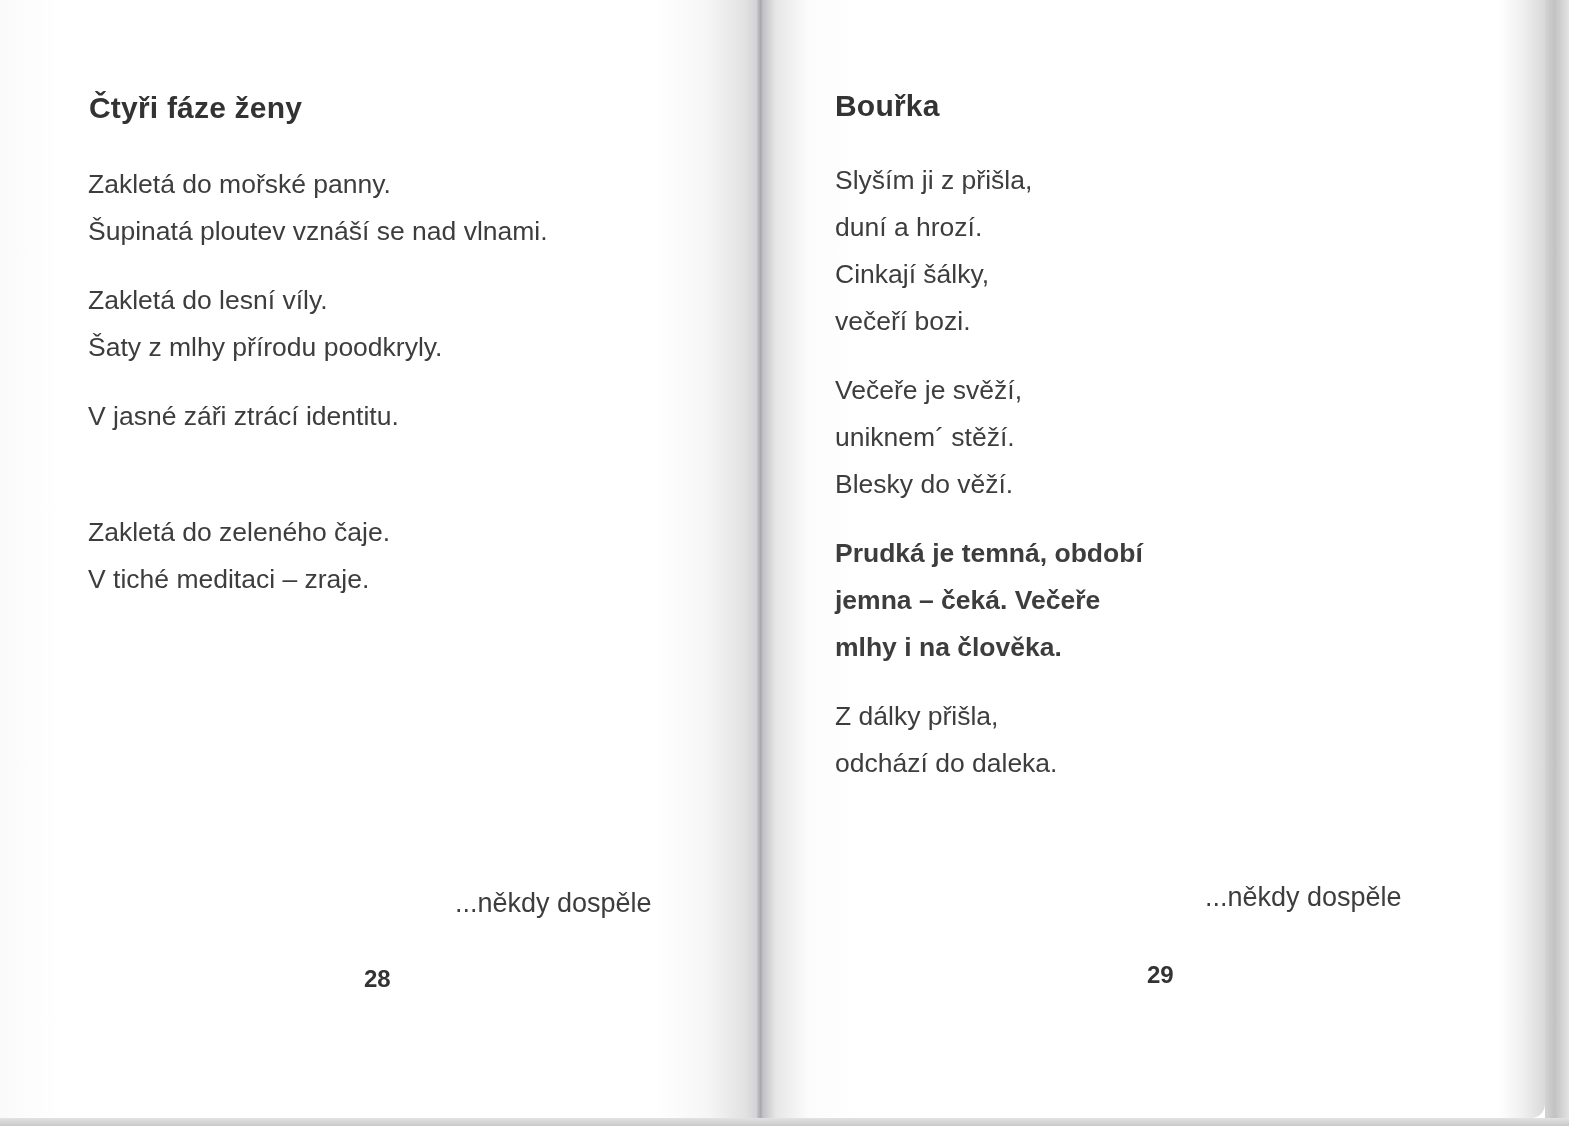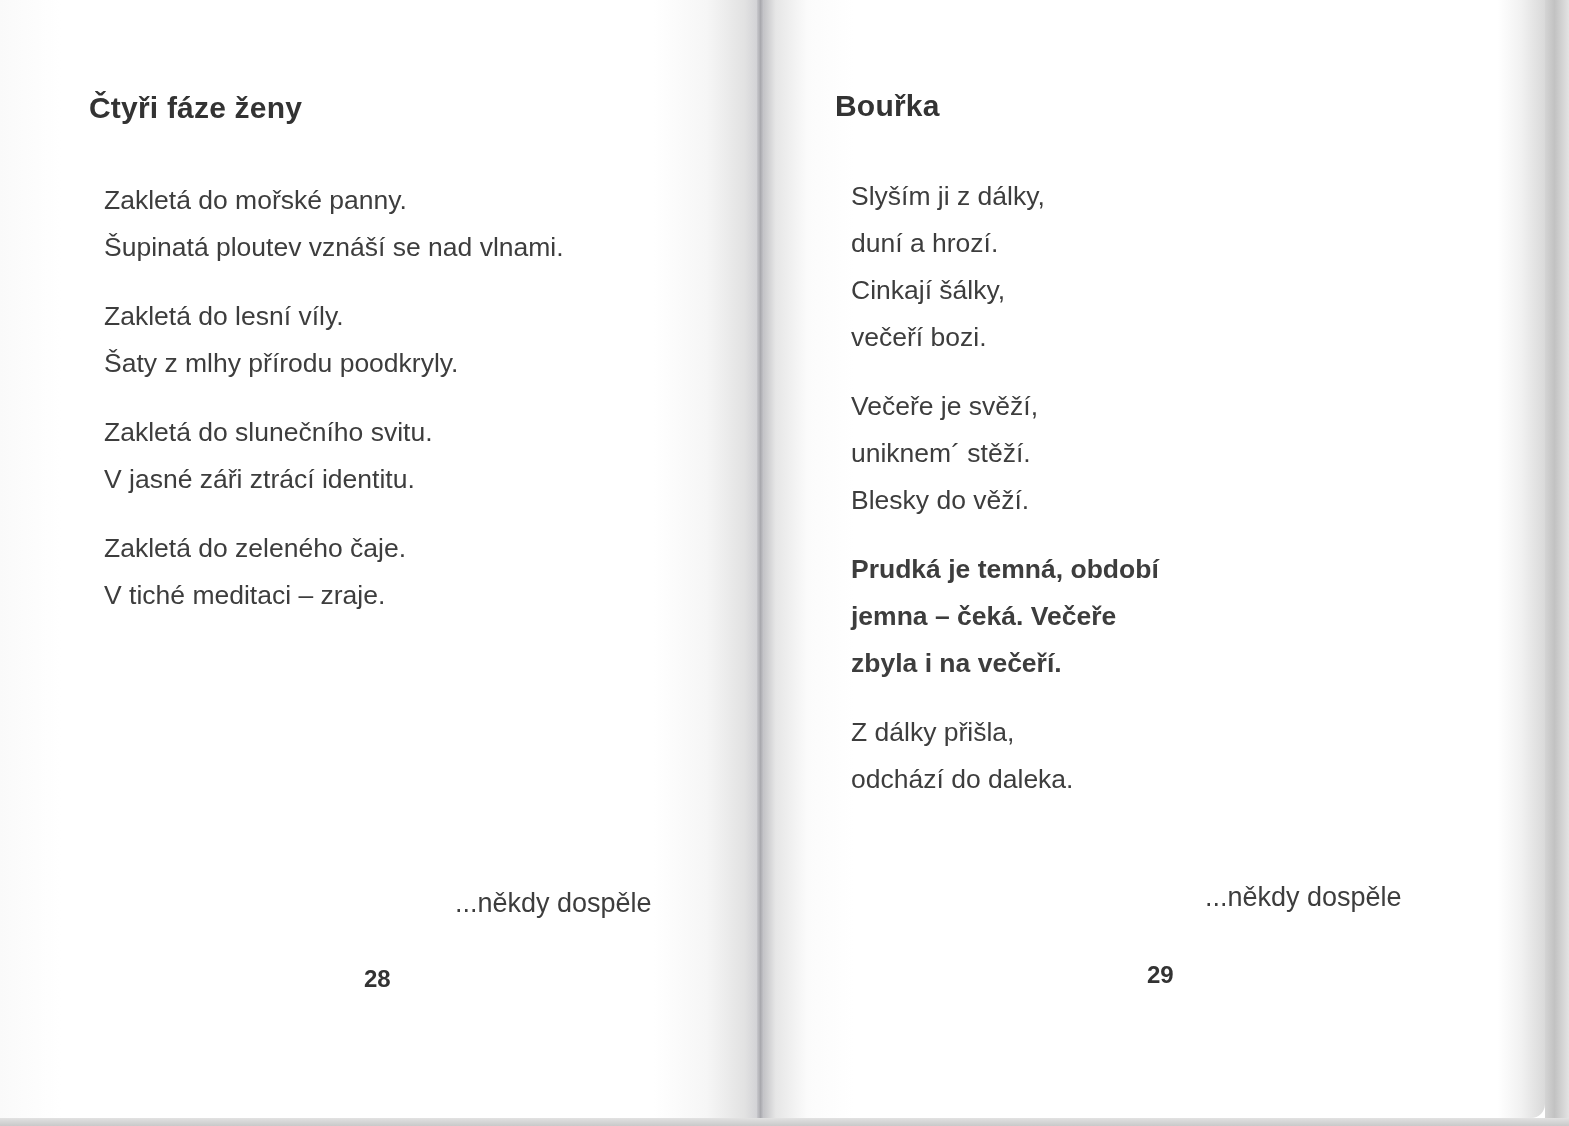--- a/index.html
+++ b/index.html
@@ -67,21 +67,21 @@
     .poem-title {
       position: absolute;
       margin: 0;
       font-weight: bold;
       font-size: 30px;
       color: #333333;
       letter-spacing: 0.2px;
     }
     .stanza {
       position: absolute;
-      margin: 16px;
+      margin: 0;
     }
     .line {
       display: block;
       font-size: 26.5px;
       line-height: 47px;
       color: #3d3d3d;
       white-space: nowrap;
     }
     .footer-text {
       position: absolute;
@@ -125,52 +125,51 @@
 
     <div class="stanza" id="left-s0">
       <span class="line">Zakletá do mořské panny.</span>
       <span class="line">Šupinatá ploutev vznáší se nad vlnami.</span>
     </div>
     <div class="stanza" id="left-s1">
       <span class="line">Zakletá do lesní víly.</span>
       <span class="line">Šaty z mlhy přírodu poodkryly.</span>
     </div>
     <div class="stanza" id="left-s2">
-      <span class="line">Zakletá do slunečního svitu.</span>
       <span class="line">V jasné záři ztrácí identitu.</span>
     </div>
     <div class="stanza" id="left-s3">
       <span class="line">Zakletá do zeleného čaje.</span>
       <span class="line">V tiché meditaci – zraje.</span>
     </div>
 
     <div class="footer-text" id="left-footer">...někdy dospěle</div>
     <div class="page-number" id="left-pagenum">28</div>
   </div>
 
   <div class="page page-right">
   </div>
 
   <h2 class="poem-title" id="right-title">Bouřka</h2>
 
   <div class="stanza" id="right-s0">
-    <span class="line">Slyším ji z dálky,</span>
+    <span class="line">Slyším ji z přišla,</span>
     <span class="line">duní a hrozí.</span>
     <span class="line">Cinkají šálky,</span>
     <span class="line">večeří bozi.</span>
   </div>
   <div class="stanza" id="right-s1">
     <span class="line">Večeře je svěží,</span>
     <span class="line">uniknem´ stěží.</span>
     <span class="line">Blesky do věží.</span>
   </div>
   <div class="stanza" id="right-s2">
     <span class="line">Prudká je temná, období</span>
     <span class="line">jemna – čeká. Večeře</span>
-    <span class="line">zbyla i na večeří.</span>
+    <span class="line">mlhy i na člověka.</span>
   </div>
   <div class="stanza" id="right-s3">
     <span class="line">Z dálky přišla,</span>
     <span class="line">odchází do daleka.</span>
   </div>
 
   <div class="footer-text" id="right-footer">...někdy dospěle</div>
   <div class="page-number" id="right-pagenum">29</div>
 
   <div class="spine"></div>

